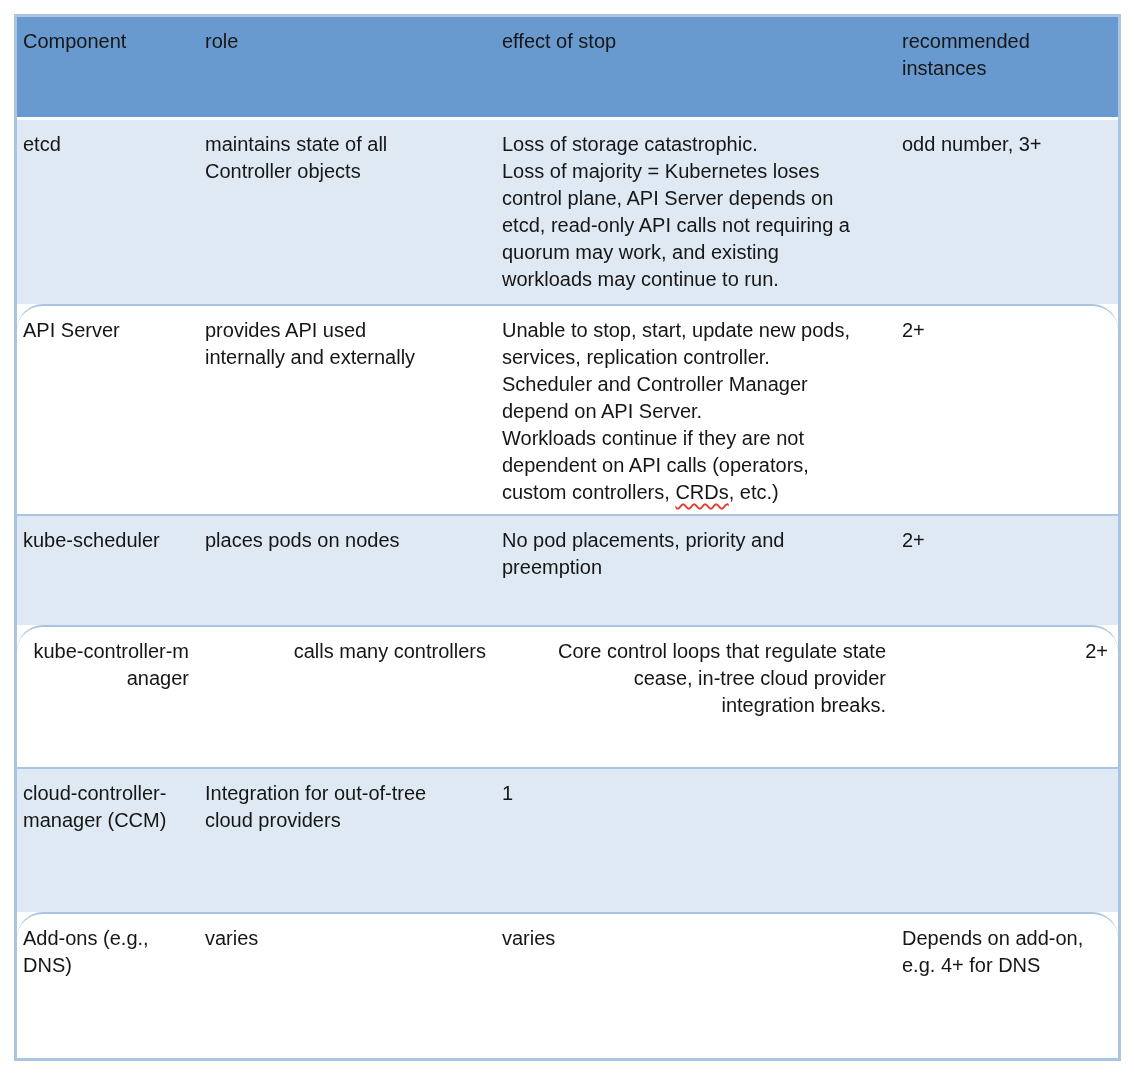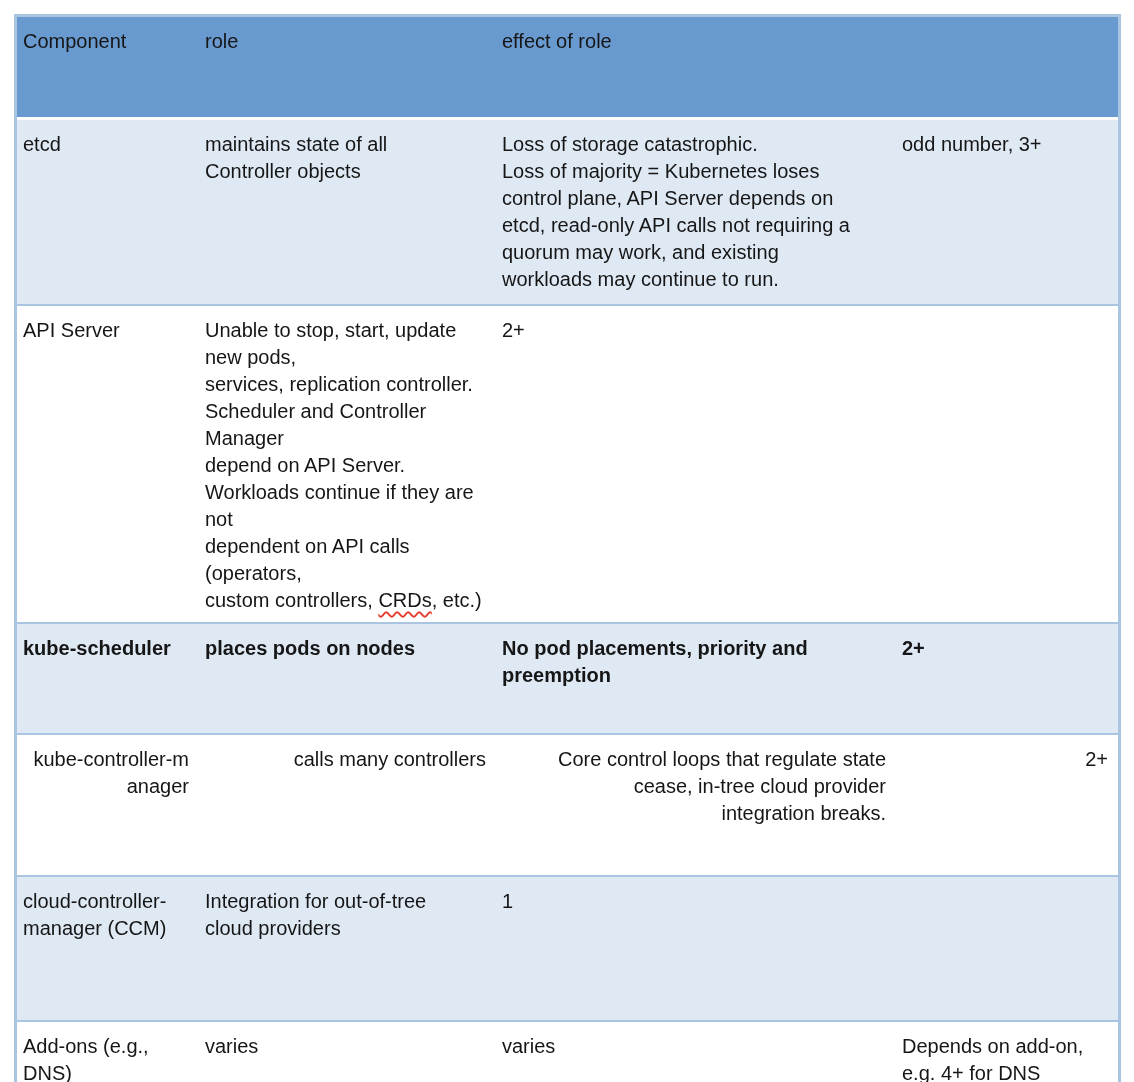--- a/index.html
+++ b/index.html
@@ -25,25 +25,25 @@
     display: grid;
     grid-template-columns: 182px 297px 400px 1fr;
     box-sizing: border-box;
   }
   .trow.header {
     background: var(--header-bg, #699acf);
     min-height: 103px;
     border-bottom: 3px solid #ffffff;
   }
   .trow.alt { background: var(--row-alt-bg, #dfe9f4); }
-  .trow.plain { background: var(--row-bg, #ffffff); }
+  .trow.plain { background: var(--row-bg, #ffffff); border-radius: 26px; }
   .trow.sep { border-top: 2px solid var(--border, #aac5e2); }
   .r1 { min-height: 184px; }
   .r2 { min-height: 205px; }
-  .r3 { min-height: 111px; font-weight: bold; }
+  .r3 { min-height: 111px; }
   .r4 { min-height: 142px; text-align: right; }
   .r5 { min-height: 145px; }
   .r6 { min-height: 146px; }
   .cell {
     box-sizing: border-box;
     padding: 11px 10px 8px 6px;
     font-size: 20px;
     line-height: 27px;
     color: var(--text, #161616);
     white-space: pre-line;
@@ -59,38 +59,42 @@
 </style>
 </head>
 <body>
 
 <div class="page">
   <div class="ptable">
 
     <div class="trow header">
         <div class="cell">Component</div>
         <div class="cell">role</div>
-        <div class="cell">effect of role</div>
+        <div class="cell">effect of stop</div>
+        <div class="cell">recommended
+instances</div>
       </div>
 
     <div class="trow alt r1">
         <div class="cell">etcd</div>
         <div class="cell">maintains state of all
 Controller objects</div>
         <div class="cell">Loss of storage catastrophic.
 Loss of majority = Kubernetes loses
 control plane, API Server depends on
 etcd, read-only API calls not requiring a
 quorum may work, and existing
 workloads may continue to run.</div>
         <div class="cell">odd number, 3+</div>
       </div>
 
     <div class="trow plain sep r2">
         <div class="cell">API Server</div>
+        <div class="cell">provides API used
+internally and externally</div>
         <div class="cell"><span>Unable to stop, start, update new pods,
 services, replication controller.
 Scheduler and Controller Manager
 depend on API Server.
 Workloads continue if they are not
 dependent on API calls (operators,
 custom controllers, </span><span class="spell-error">CRDs</span><span>, etc.)</span></div>
         <div class="cell">2+</div>
       </div>
 

